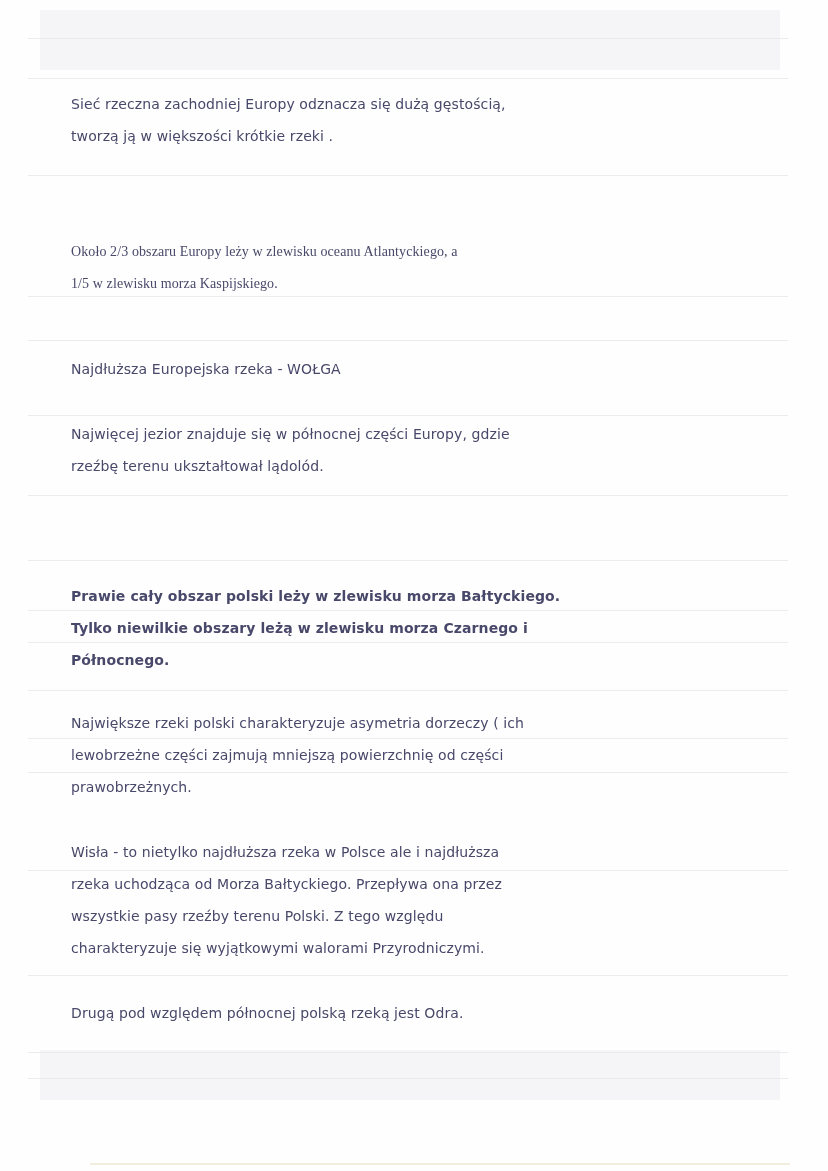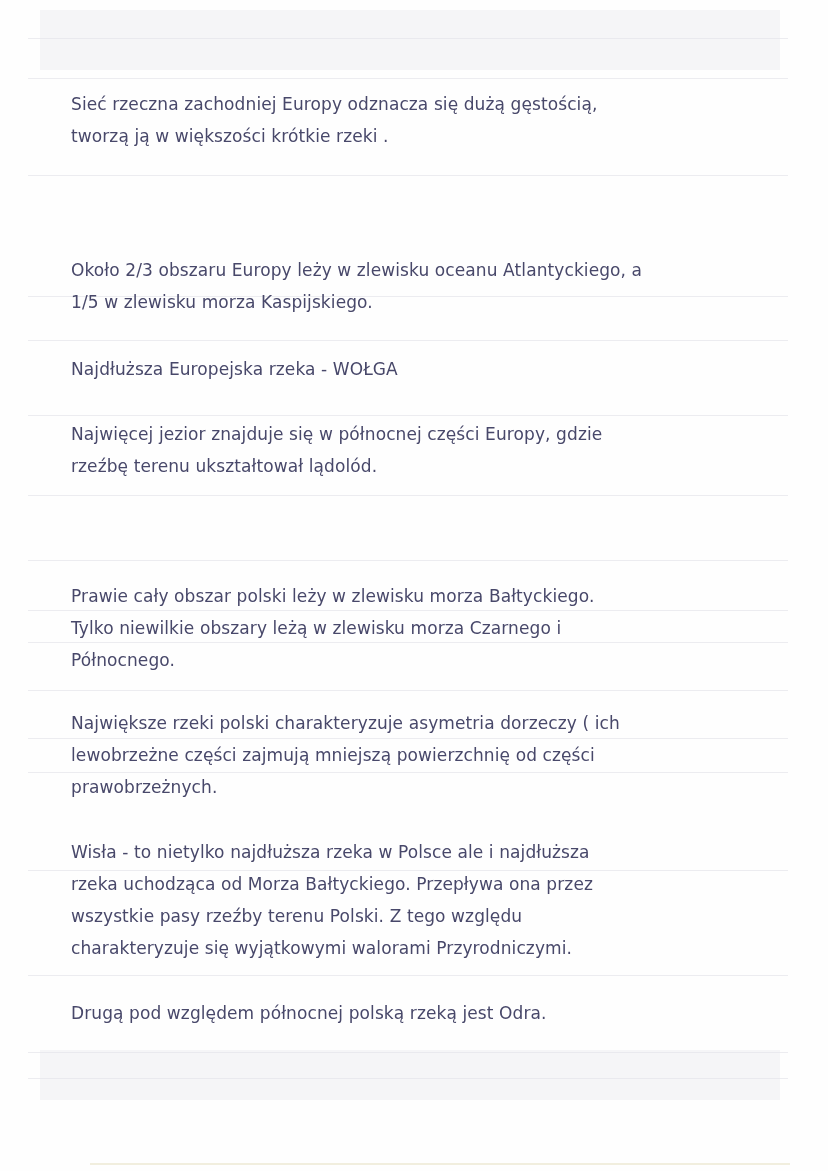--- a/index.html
+++ b/index.html
@@ -40,21 +40,21 @@
       top: 1163px;
       height: 2px;
       background: #f1eede;
     }
     .para {
       position: absolute;
       left: 71px;
       width: 720px;
       margin: 0;
       color: #48486a;
-      font-size: 17px;
+      font-size: 14px;
       line-height: 32px;
       letter-spacing: 0.1px;
       white-space: pre-line;
     }
   </style>
 </head>
 <body>
 
 <div class="page">
 
@@ -74,26 +74,26 @@
   <div class="ghost-line" style="top:870px;"></div>
   <div class="ghost-line" style="top:975px;"></div>
   <div class="ghost-line" style="top:1052px;"></div>
   <div class="ghost-line" style="top:1078px;"></div>
   <div class="ghost-block" style="left:40px; top:10px; width:740px; height:60px;"></div>
   <div class="ghost-block" style="left:40px; top:1050px; width:740px; height:50px;"></div>
   <div class="bottom-edge"></div>
 
   <p class="para" style="top:88px;">Sieć rzeczna zachodniej Europy odznacza się dużą gęstością,
 tworzą ją w większości krótkie rzeki .</p>
-  <p class="para" style="top:254px;">Około 2/3 obszaru Europy leży w zlewisku oceanu Atlantyckiego, a
+  <p class="para" style="top:236px;font-family:Liberation Serif, serif;">Około 2/3 obszaru Europy leży w zlewisku oceanu Atlantyckiego, a
 1/5 w zlewisku morza Kaspijskiego.</p>
   <p class="para" style="top:418px;">Najwięcej jezior znajduje się w północnej części Europy, gdzie
 rzeźbę terenu ukształtował lądolód.</p>
   <p class="para" style="top:353px;">Najdłuższa Europejska rzeka - WOŁGA</p>
-  <p class="para" style="top:580px;">Prawie cały obszar polski leży w zlewisku morza Bałtyckiego.
+  <p class="para" style="top:580px;font-weight:bold;">Prawie cały obszar polski leży w zlewisku morza Bałtyckiego.
 Tylko niewilkie obszary leżą w zlewisku morza Czarnego i
 Północnego.</p>
   <p class="para" style="top:707px;">Największe rzeki polski charakteryzuje asymetria dorzeczy ( ich
 lewobrzeżne części zajmują mniejszą powierzchnię od części
 prawobrzeżnych.</p>
   <p class="para" style="top:836px;">Wisła - to nietylko najdłuższa rzeka w Polsce ale i najdłuższa
 rzeka uchodząca od Morza Bałtyckiego. Przepływa ona przez
 wszystkie pasy rzeźby terenu Polski. Z tego względu
 charakteryzuje się wyjątkowymi walorami Przyrodniczymi.</p>
   <p class="para" style="top:997px;">Drugą pod względem północnej polską rzeką jest Odra.</p>

